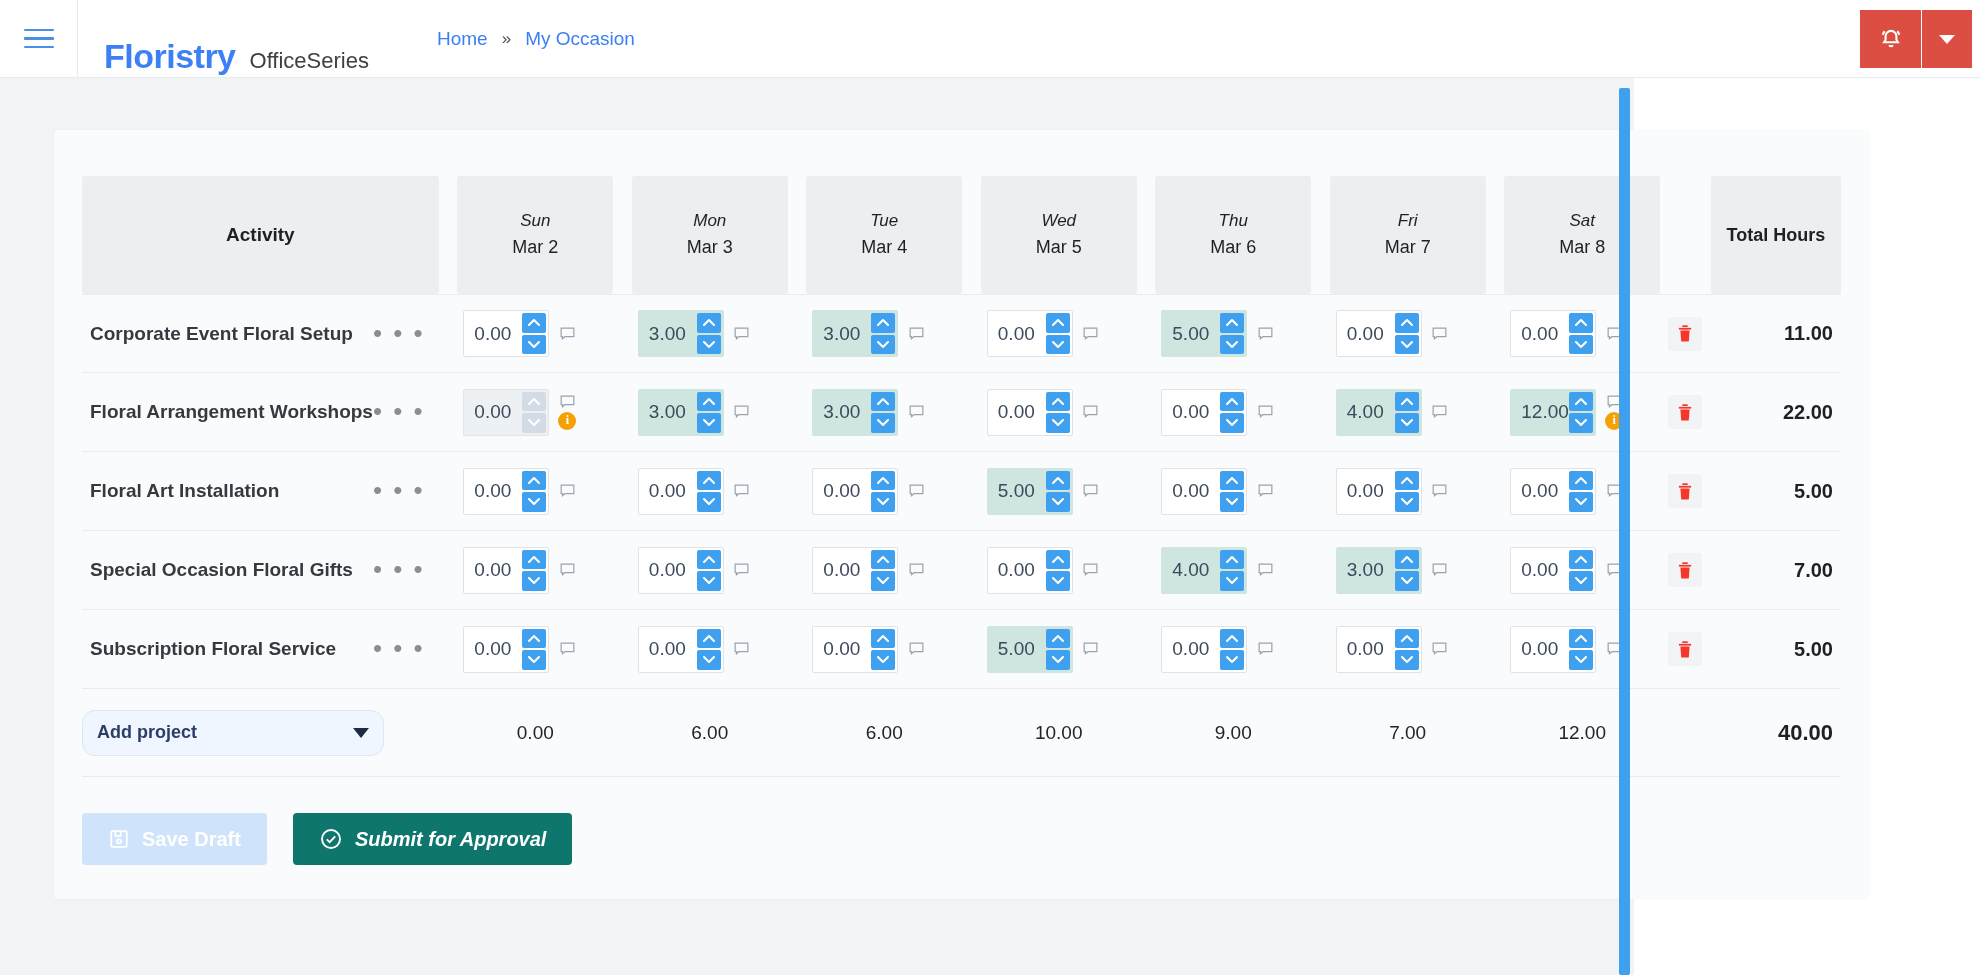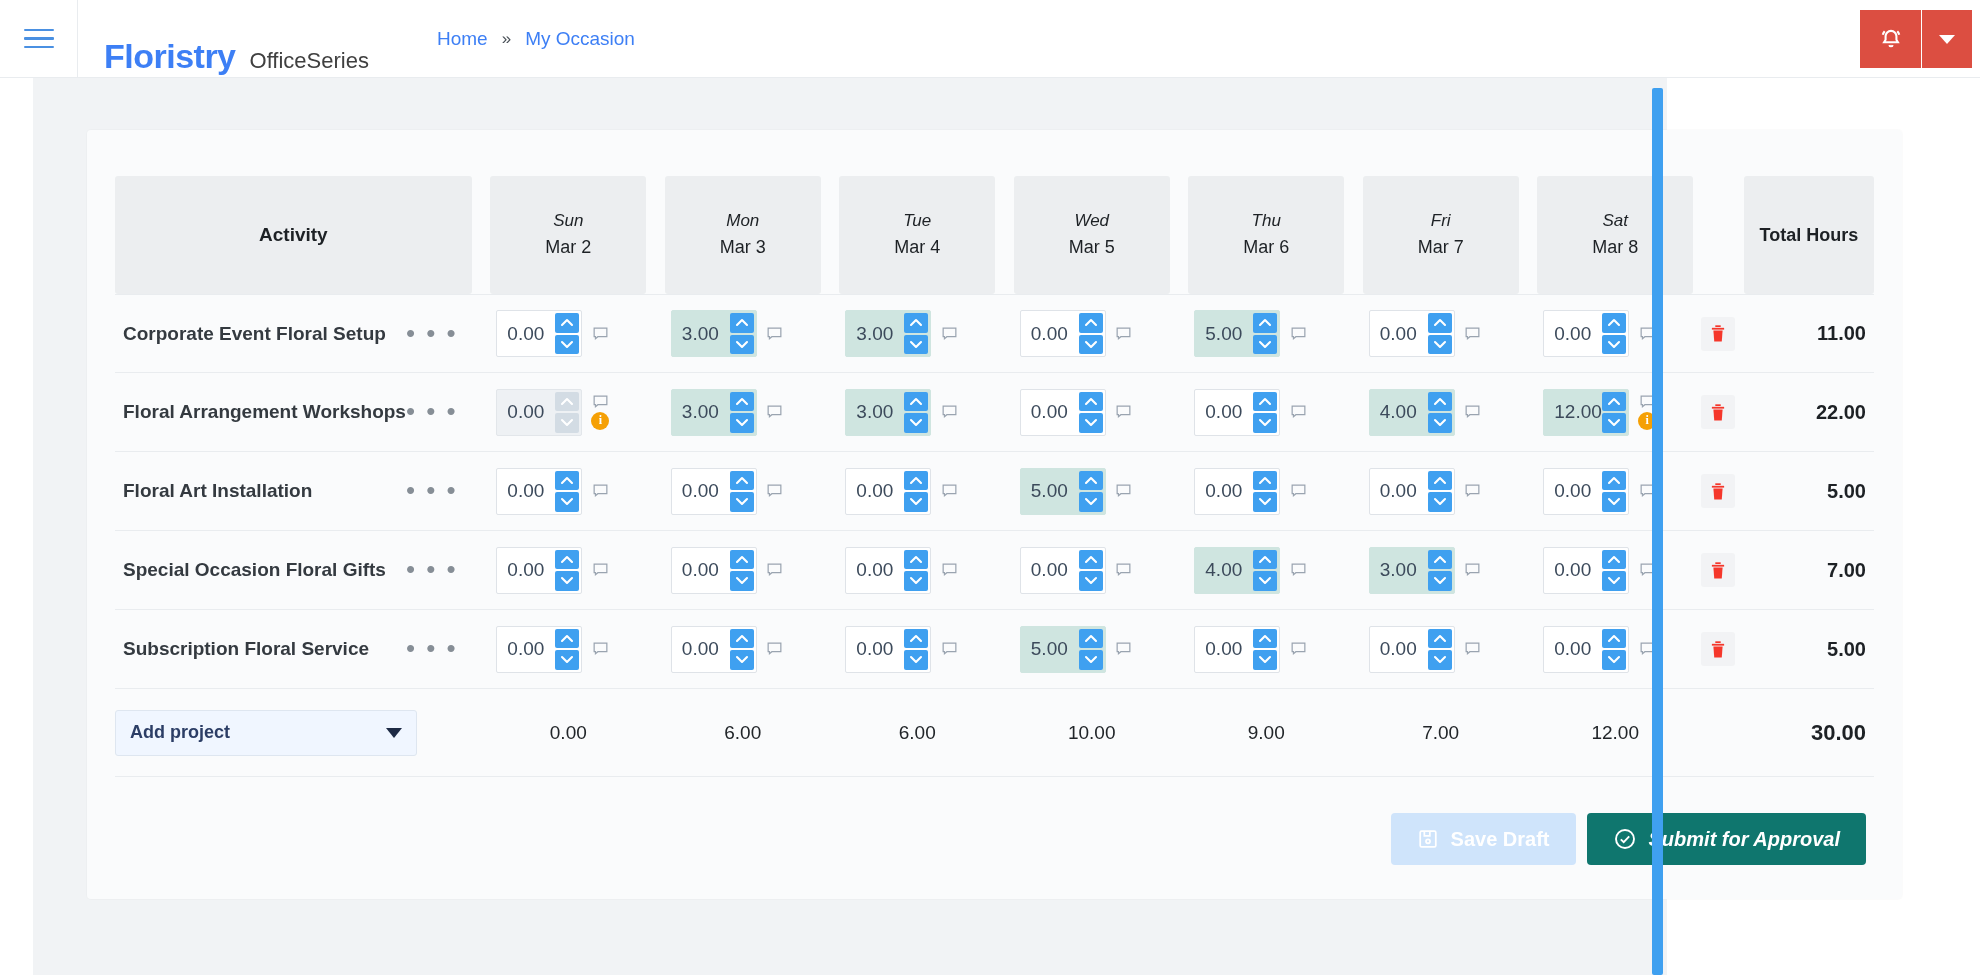--- a/index.html
+++ b/index.html
@@ -69,21 +69,20 @@
     border-right: 8px solid transparent;
     border-top: 9px solid #ffffff;
   }
 
   
   .page {
     position: relative;
     width: 1634px; height: 897px;
     background: #f1f3f5;
     padding: 52px 56px 0 54px;
-    margin-left: 33px;
   }
   .card {
     background: #fafbfc;
     border-radius: 4px;
     padding: 46px 28px 34px 28px;
     width: 1815px;
     box-shadow: 0 0 0 1px rgba(0,0,0,0.015);
   }
 
   
@@ -174,39 +173,39 @@
     text-align: right; font-size: 20px; font-weight: bold;
     color: #1d2125; padding-right: 8px;
   }
 
   
   tr.totals td { height: 88px; border-bottom: 1px solid #e9ecef; }
   .addproj {
     display: flex; align-items: center; justify-content: space-between;
     width: 302px; height: 46px;
     background: #f0f6ff; border: 1px solid #dee6f0;
-    border-radius: 3px; padding: 7px 14px;
+    border-radius: 13px; padding: 7px 14px;
     cursor: pointer;
   }
   .addproj .lbl { font-size: 18px; font-weight: bold; color: #2c3e66; }
   .addproj .arw {
     width: 0; height: 0;
     border-left: 8px solid transparent;
     border-right: 8px solid transparent;
     border-top: 10px solid #1d2a44;
   }
   .col-total { text-align: center; font-size: 19px; color: #212529; }
   .grand-total {
     text-align: right; font-size: 22px; font-weight: bold;
     color: #1d2125; padding-right: 8px;
   }
 
   
   .actions {
-    display: flex; justify-content: flex-end; gap: 11px;
+    display: flex; gap: 26px;
     margin-top: 36px; padding-right: 8px;
   }
   .btn {
     display: flex; align-items: center; gap: 12px;
     height: 52px; padding: 0 26px; border-radius: 4px;
     font-size: 20px; font-weight: bold; color: #ffffff;
     cursor: pointer; border: none;
     font-family: "Liberation Sans", sans-serif;
   }
   .btn-draft { background: #cfe4fb; color: #ffffff; cursor: default; }
@@ -1252,21 +1251,21 @@
           <td class="col-total">6.00</td>
           <td></td>
           <td class="col-total">10.00</td>
           <td></td>
           <td class="col-total">9.00</td>
           <td></td>
           <td class="col-total">7.00</td>
           <td></td>
           <td class="col-total">12.00</td>
           <td></td>
-          <td class="grand-total">30.00</td>
+          <td class="grand-total">40.00</td>
         </tr>
       </tfoot>
     </table>
 
     <div class="actions">
       <button class="btn btn-draft">
         <svg width="22" height="22" viewBox="0 0 24 24" fill="none" stroke="#ffffff" stroke-width="1.9">
           <rect x="3.5" y="3.5" width="17" height="17" rx="1.5"></rect>
           <path d="M8 3.5v5h6v-5"></path>
           <circle cx="12" cy="14.5" r="2.2"></circle>

